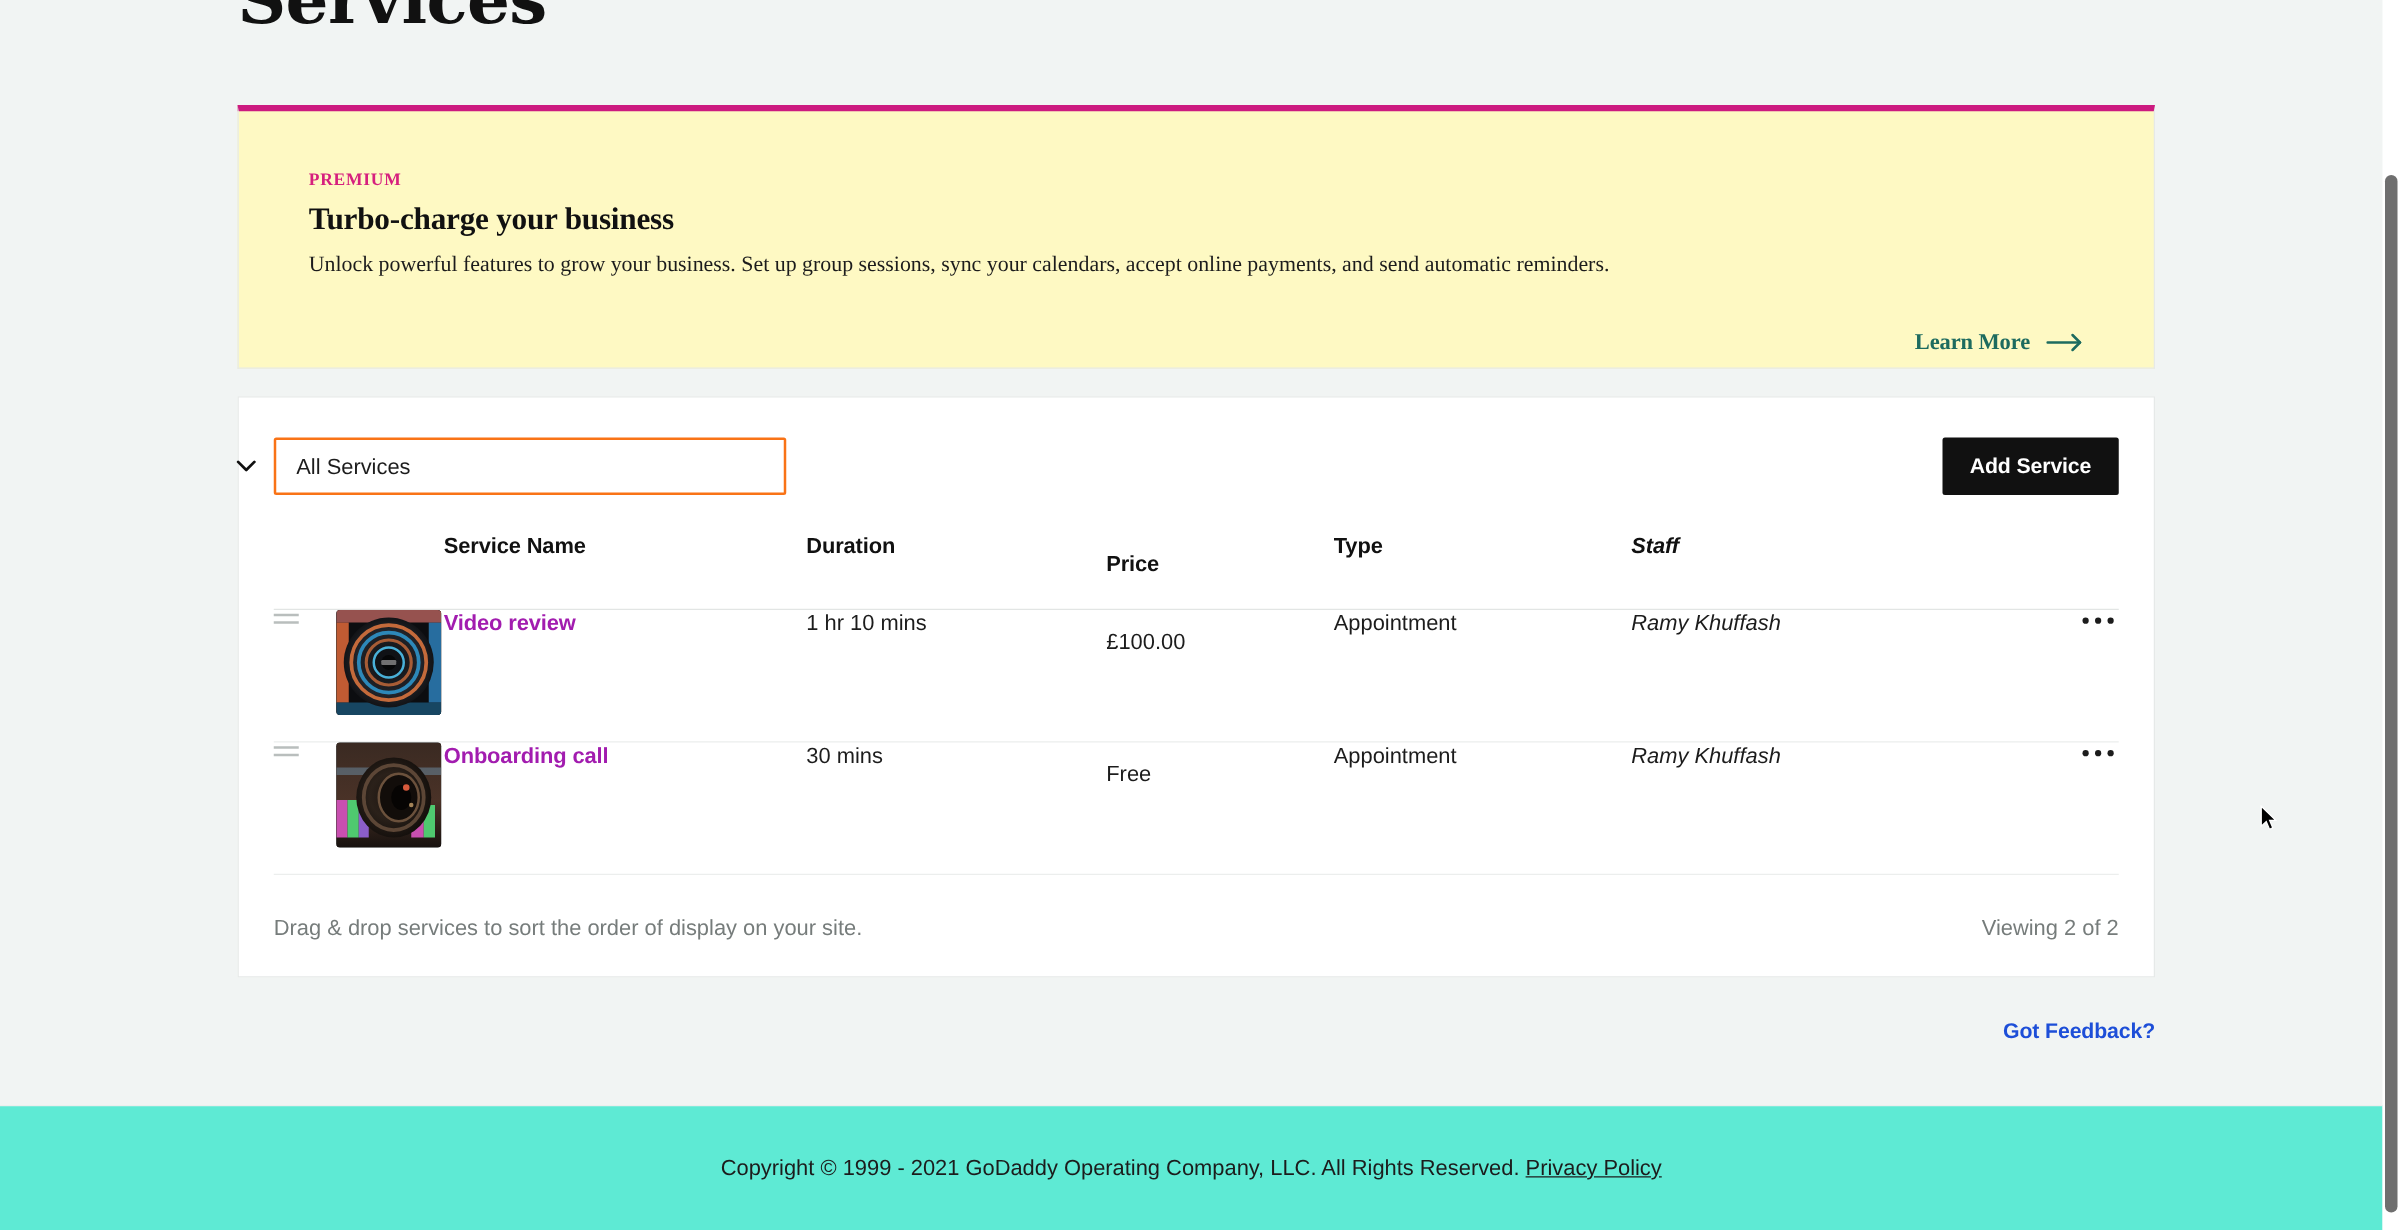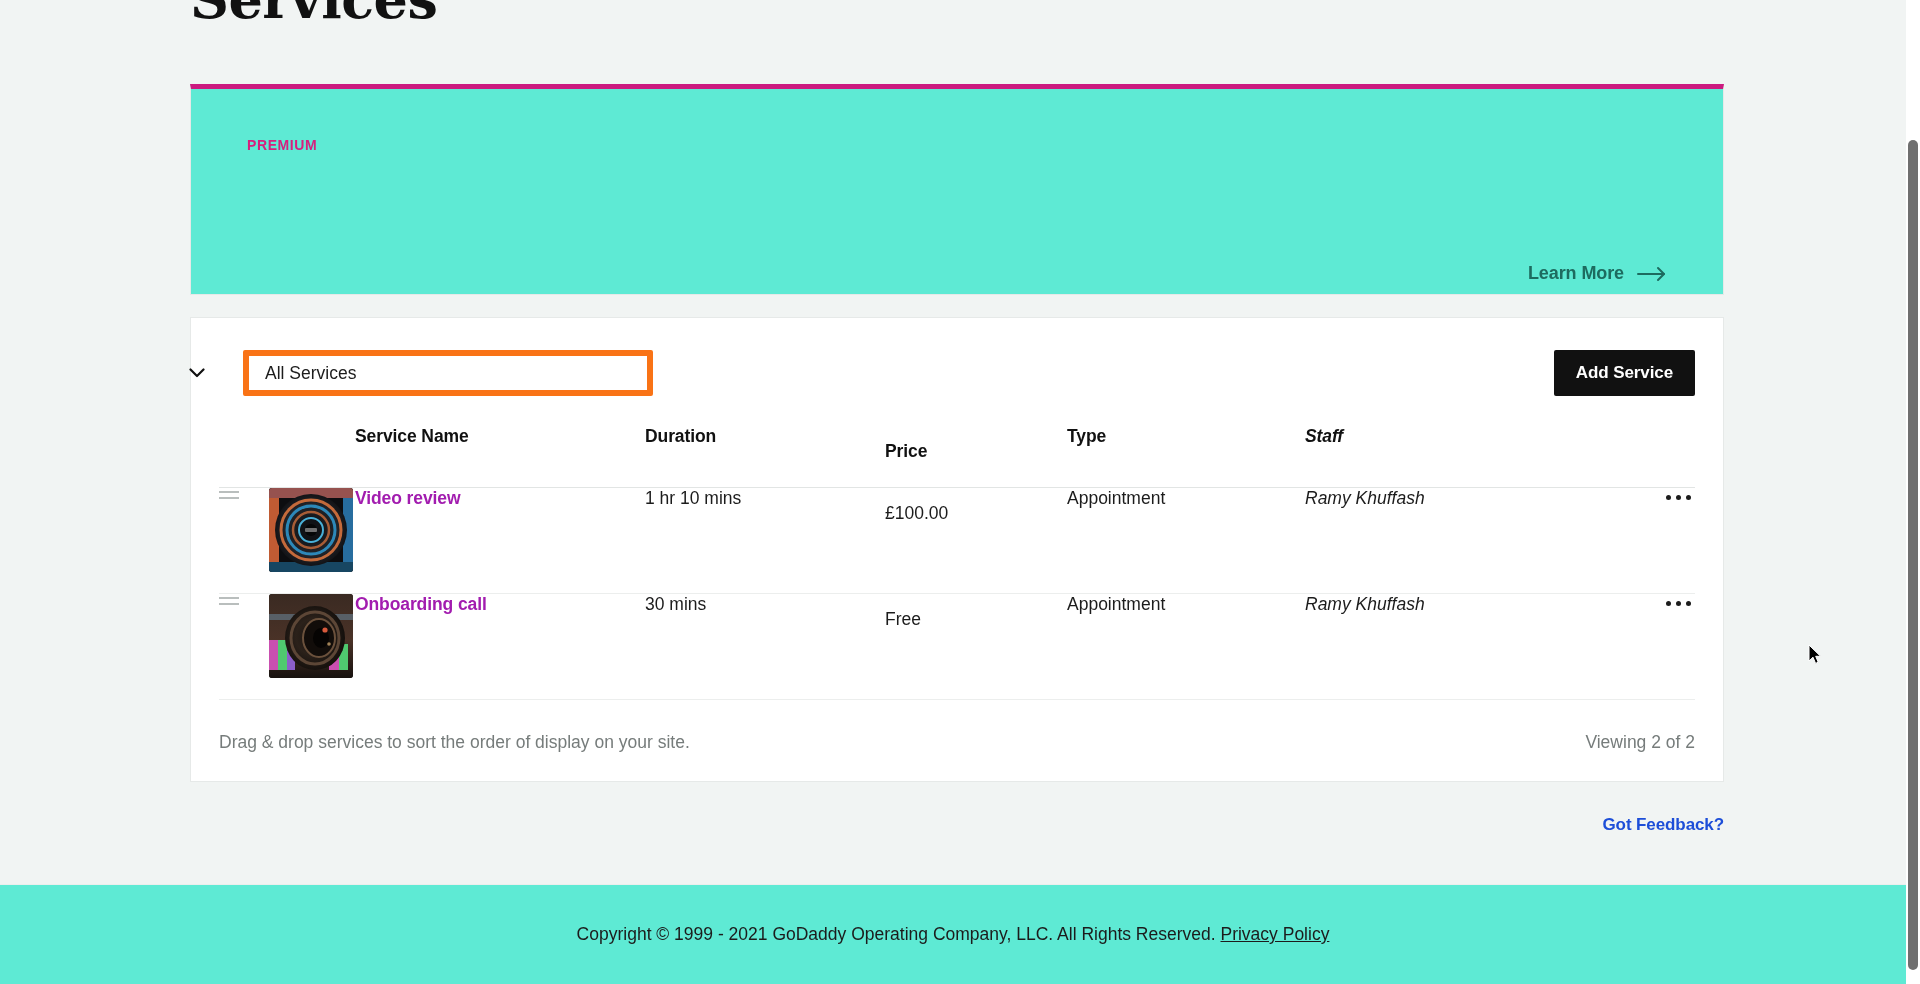--- a/index.html
+++ b/index.html
@@ -43,23 +43,24 @@
     top: -28px;
   }
 
   
   .banner {
     position: absolute;
     left: 0px;
     top: 84px;
     width: 1534px;
     height: 211px;
-    background: #5eead4;
+    background: #fef9c3;
     border: 1px solid #e6e9e8;
     border-top: 5px solid #cc1a7f;
+    font-family: Liberation Serif, serif;
   }
   .banner-inner {
     position: absolute;
     left: 56px;
     top: 47px;
     right: 56px;
   }
   .banner-eyebrow {
     color: #d6207e;
     font-size: 14px;
@@ -122,26 +123,25 @@
   .services-select {
     position: absolute;
     left: 0;
     top: 0;
     width: 410px;
     height: 46px;
     font-family: "Liberation Sans", sans-serif;
     font-size: 17.5px;
     color: #1c1c1c;
     background: #ffffff;
-    border: 6px solid #f97316;
+    border: 2px solid #f97316;
     border-radius: 2px;
     padding: 0 48px 0 16px;
     -webkit-appearance: none;
     appearance: none;
-    margin-left: 24px;
   }
   .select-wrap { position: absolute; left: 0; top: 0; }
   .select-caret {
     position: absolute;
     right: 14px;
     top: 18px;
     pointer-events: none;
     line-height: 0;
   }
 
@@ -334,20 +334,22 @@
 
 <div id="root">
 
   <div class="content">
 
     <h1 class="page-title">Services</h1>
 
     <section class="banner">
       <div class="banner-inner">
         <div class="banner-eyebrow">PREMIUM</div>
+        <div class="banner-title">Turbo-charge your business</div>
+        <p class="banner-desc">Unlock powerful features to grow your business. Set up group sessions, sync your calendars, accept online payments, and send automatic reminders.</p>
       </div>
       <a class="learn-more" href="#">
         <span>Learn More</span>
         <span class="arrow">
           <svg width="30" height="16" viewBox="0 0 30 16" fill="none" xmlns="http://www.w3.org/2000/svg">
             <path d="M1 8 H27" stroke="#1d6b5f" stroke-width="2" stroke-linecap="round"></path>
             <path d="M21 2 L27 8 L21 14" stroke="#1d6b5f" stroke-width="2" stroke-linecap="round" stroke-linejoin="round" fill="none"></path>
           </svg>
         </span>
       </a>

